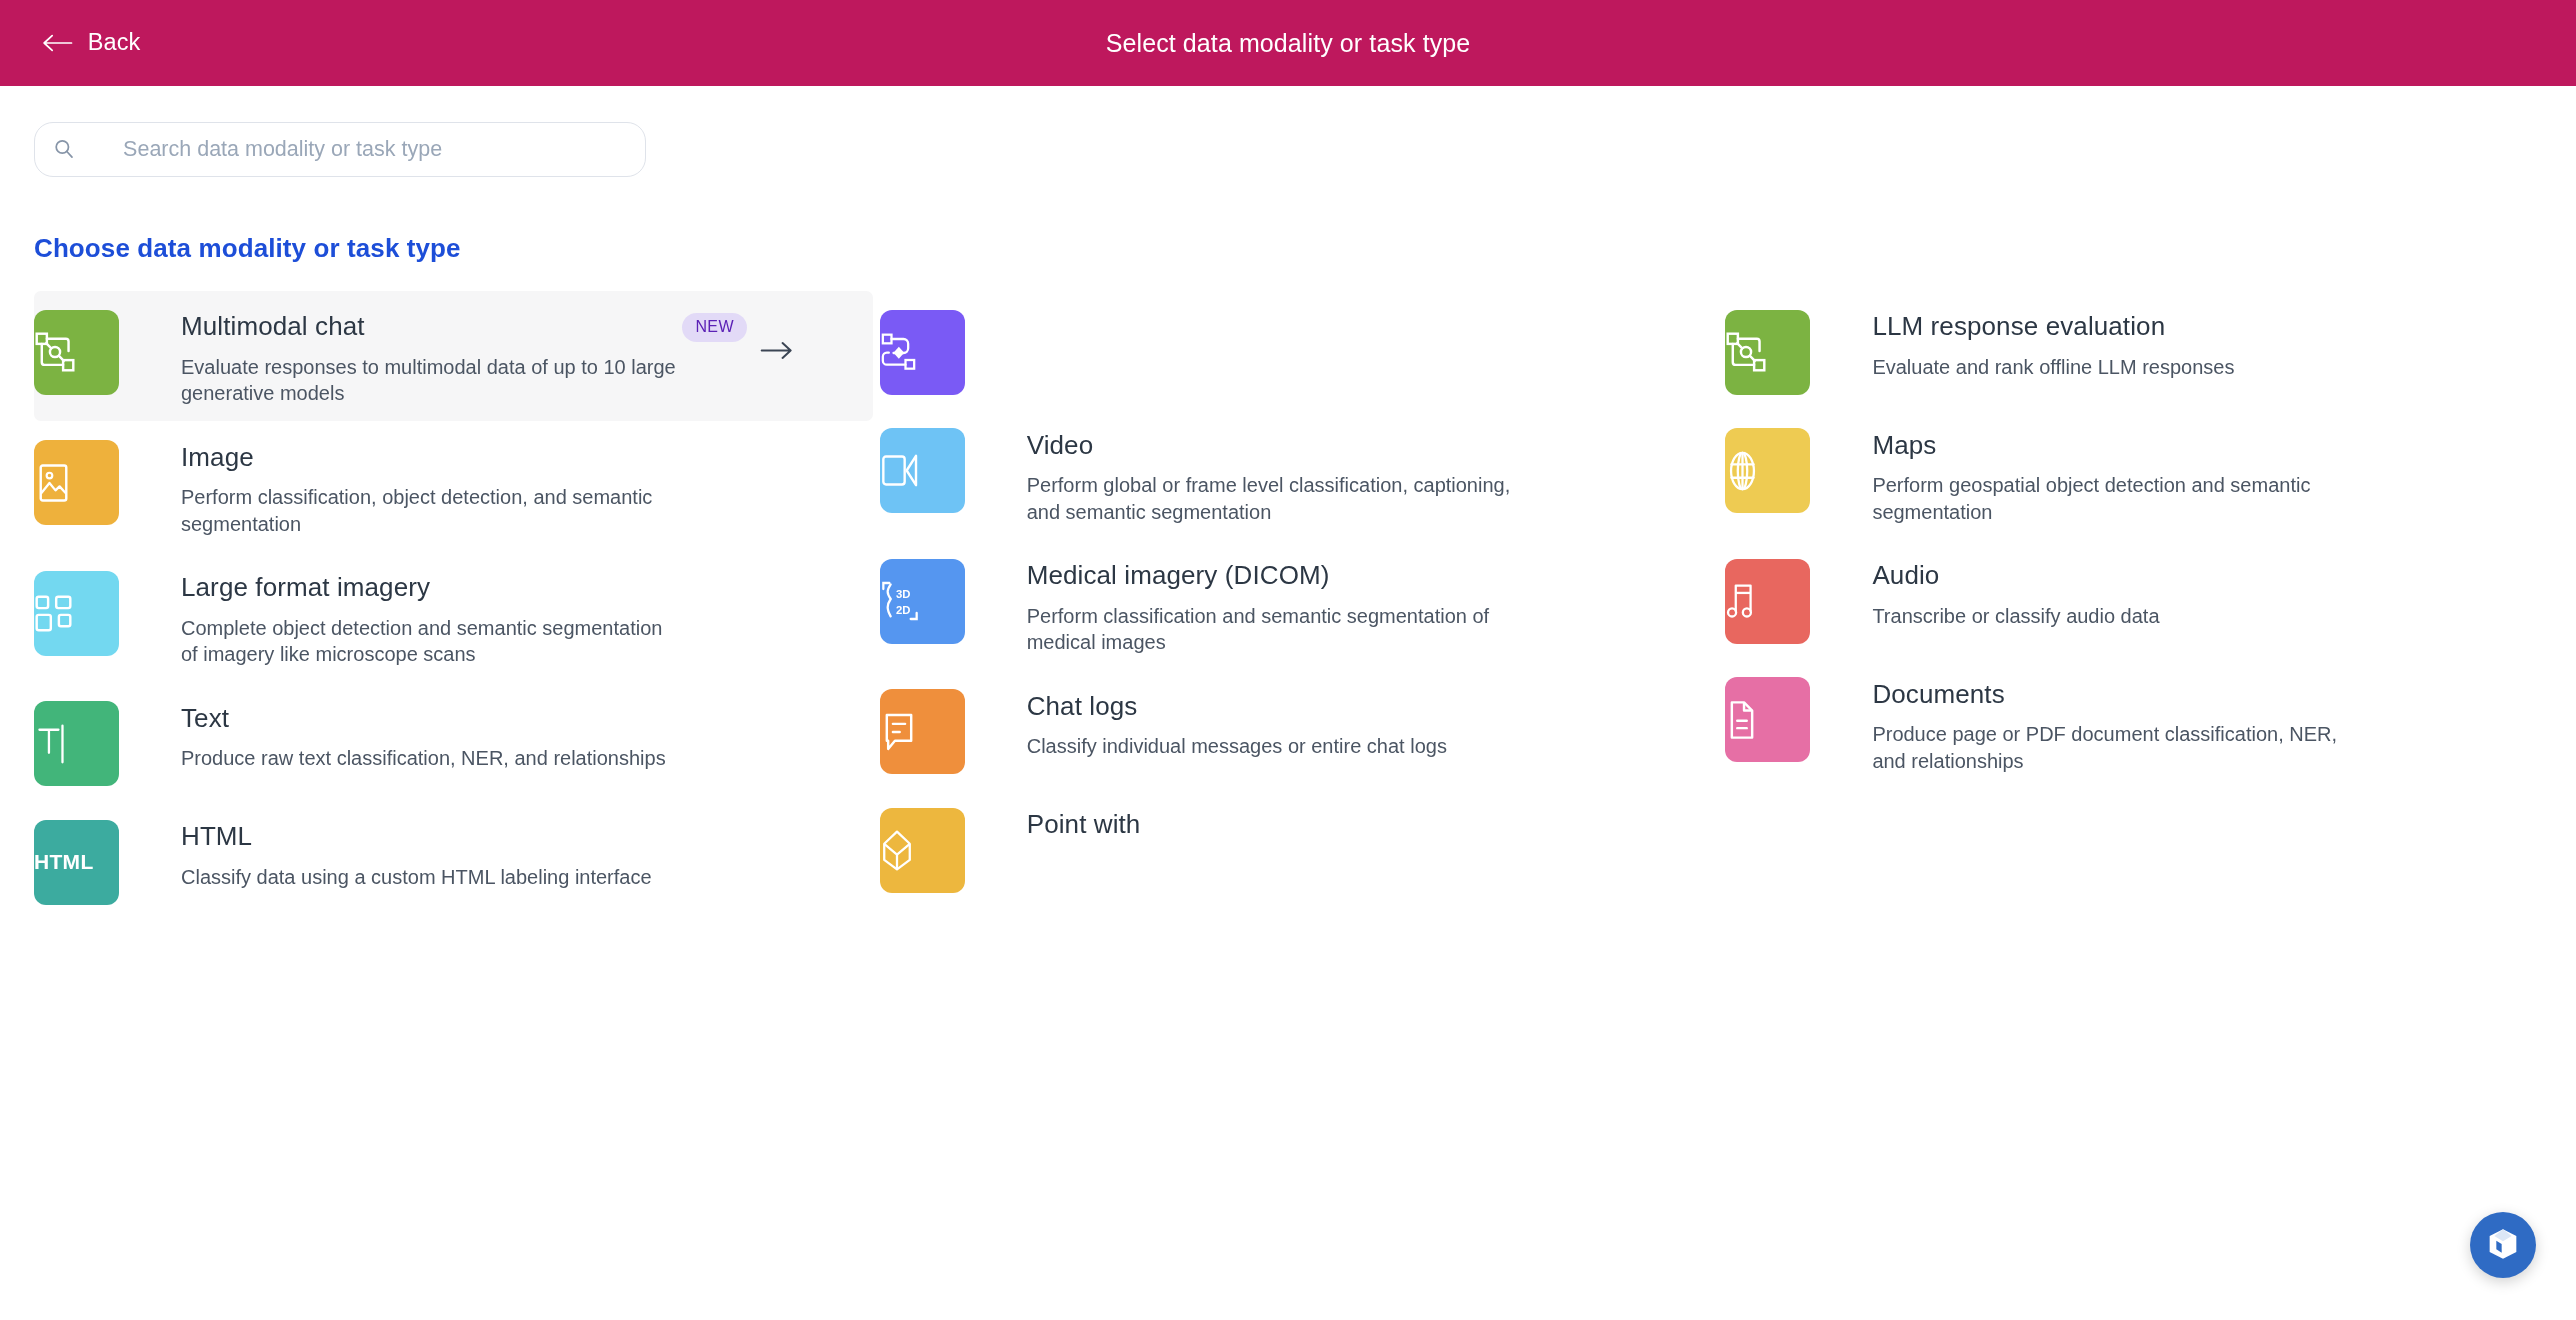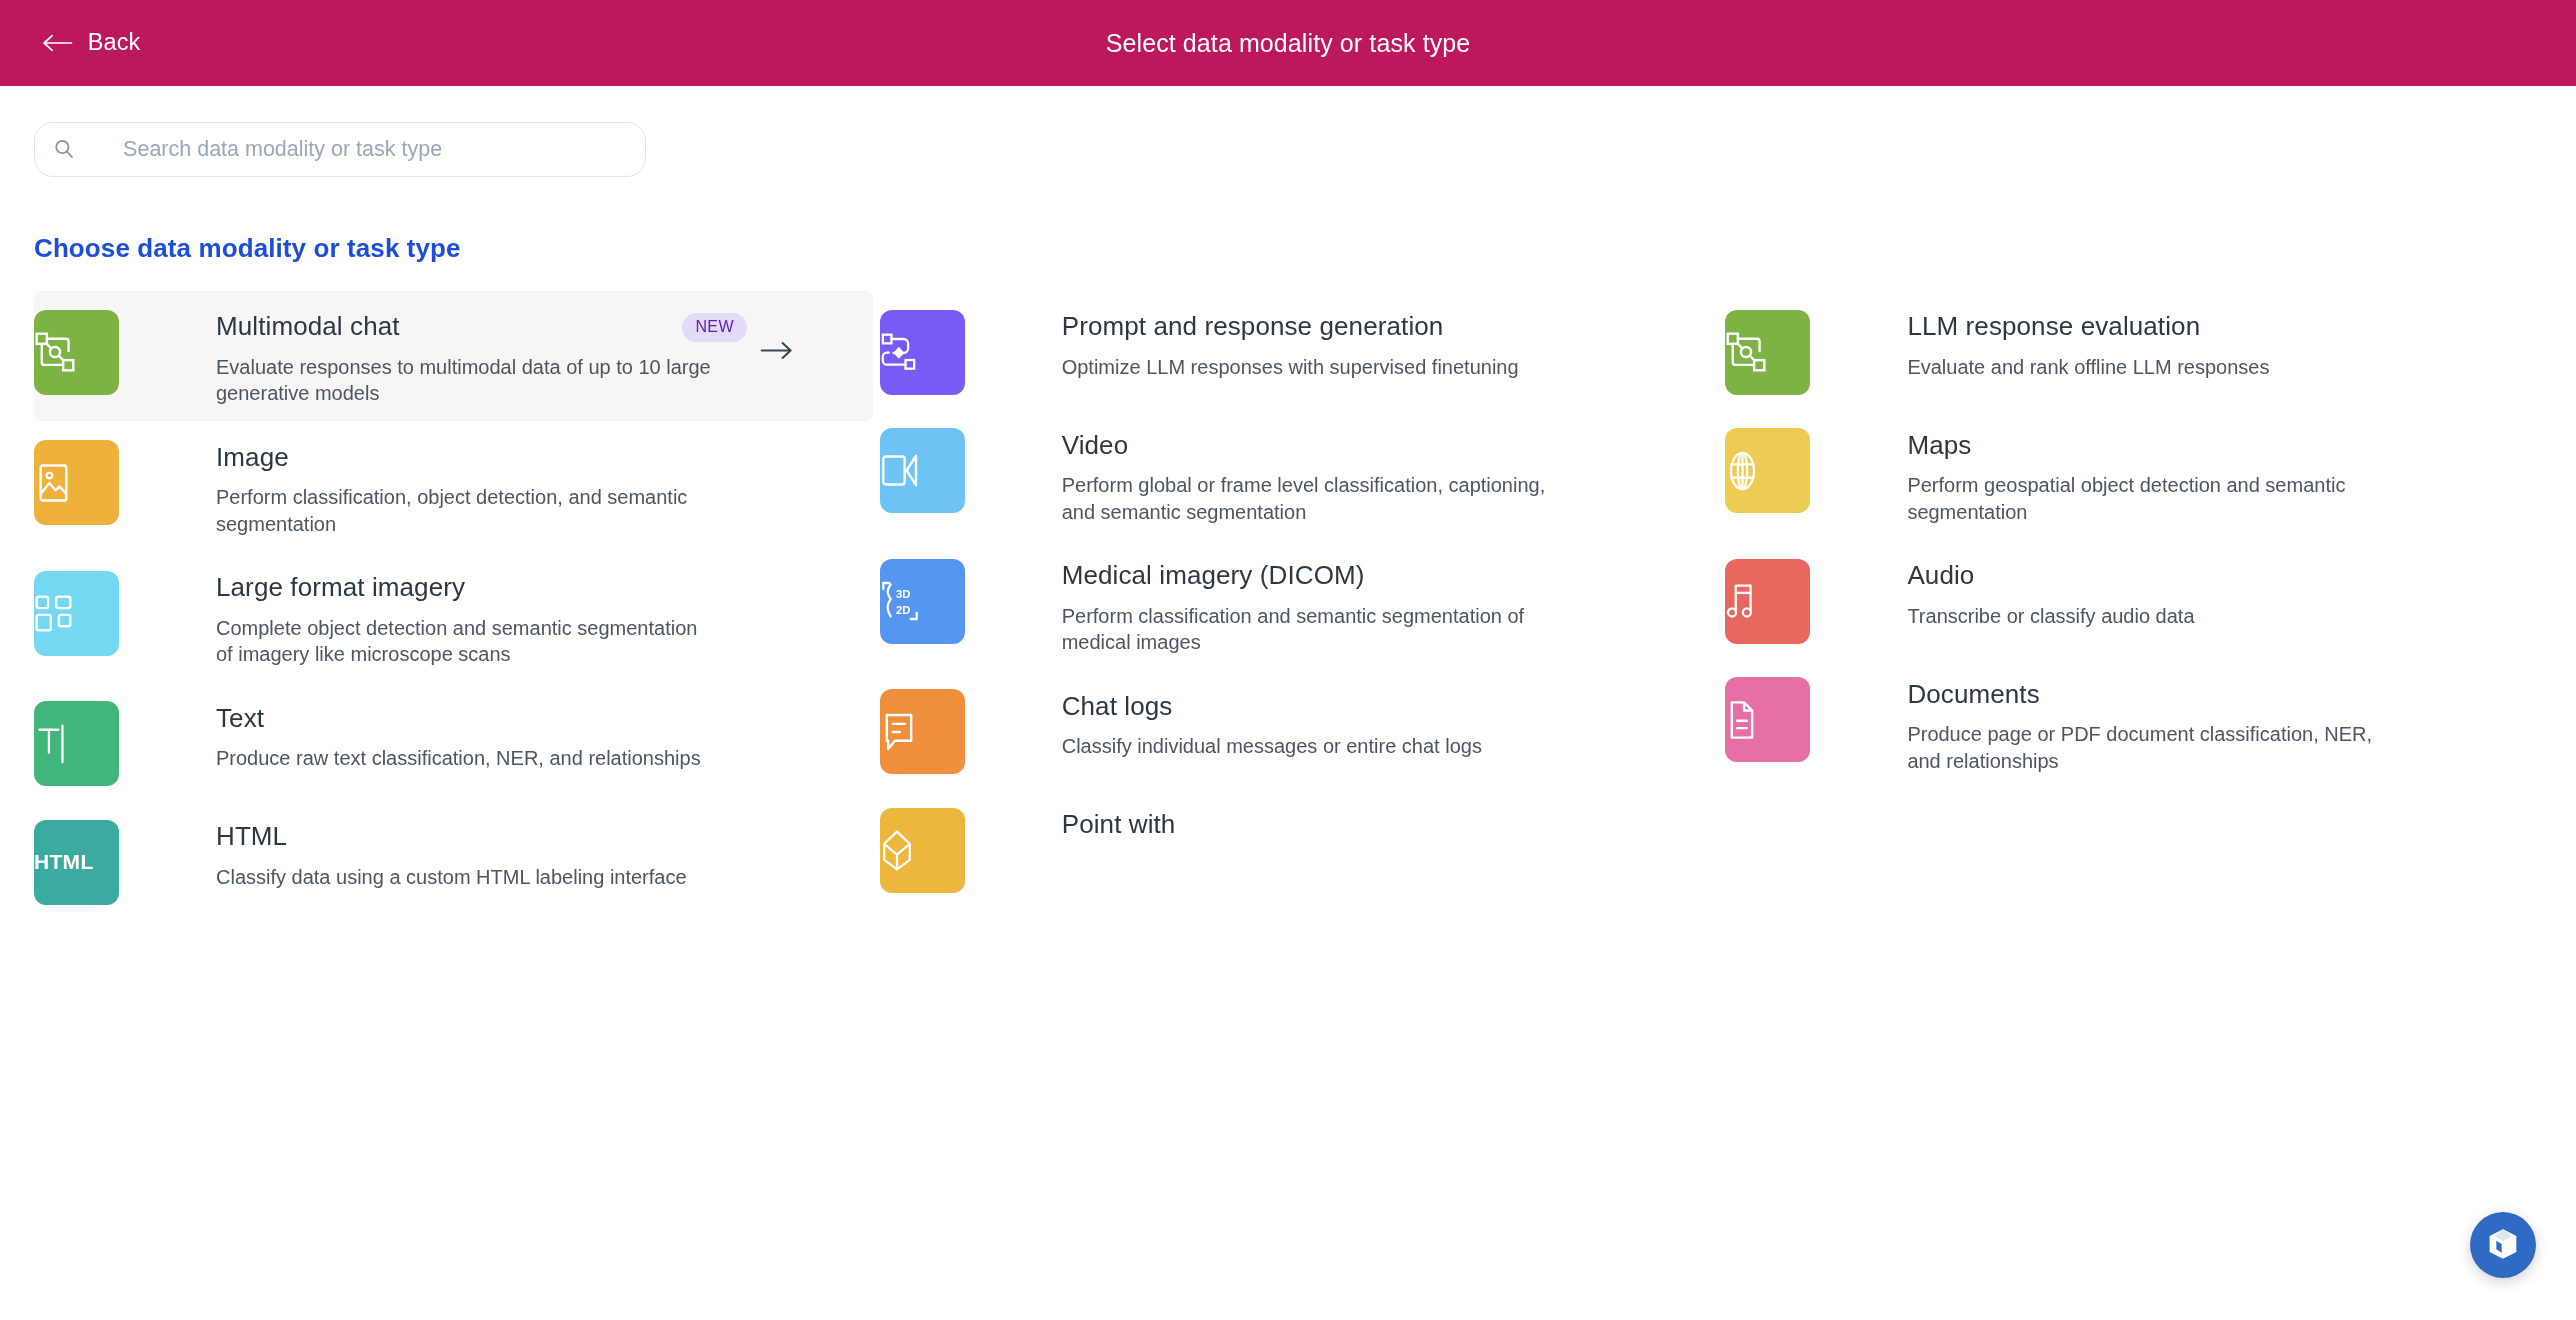--- a/index.html
+++ b/index.html
@@ -118,21 +118,20 @@
     font-size: 21px;
     font-weight: bold;
     letter-spacing: 0.3px;
   }
 
   .card-body {
     padding-left: 62px;
     padding-top: 5.4px;
     padding-right: 0;
     max-width: 557px;
-    margin-left: 35px;
   }
   .card-title {
     font-size: 26px;
     color: #2c3744;
     line-height: 1.18;
     letter-spacing: 0.1px;
   }
   .card-desc {
     margin-top: 12px;
     font-size: 20px;
@@ -293,24 +292,20 @@
       <div class="card">
         <div class="card-icon" style="background:#7a5af5">
           <svg width="39" height="40" viewBox="0 0 58 60" fill="none">
             <rect x="4" y="4" width="13" height="13" stroke="#fff" stroke-width="3.4"></rect>
             <rect x="38" y="42" width="13" height="13" stroke="#fff" stroke-width="3.4"></rect>
             <path d="M17 10.5h18a7 7 0 017 7v7a7 7 0 01-7 7H20" stroke="#fff" stroke-width="3.4" stroke-linecap="round"></path>
             <path d="M13 31h-3a6 6 0 00-6 6v6a6 6 0 006 6h28" stroke="#fff" stroke-width="3.4" stroke-linecap="round"></path>
             <path d="M28 22l8 9-8 9-8-9z" fill="#fff"></path>
           </svg>
         </div>
-        <div class="card-body">
-          <div class="card-title">Prompt and response generation</div>
-          <div class="card-desc">Optimize LLM responses with supervised finetuning</div>
-        </div>
       </div>
 
       <div class="card">
         <div class="card-icon" style="background:#6ec3f5">
           <svg width="40" height="39" viewBox="0 0 60 58" fill="none">
             <rect x="5" y="8" width="32" height="42" rx="4" stroke="#fff" stroke-width="3.6"></rect>
             <path d="M40 29l14-22v44z" stroke="#fff" stroke-width="3.6" stroke-linejoin="round"></path>
           </svg>
         </div>
         <div class="card-body">

